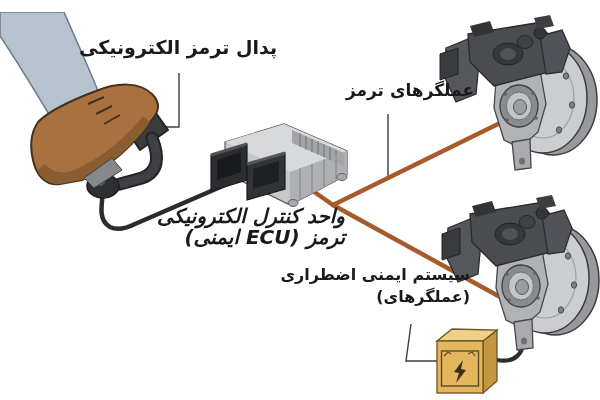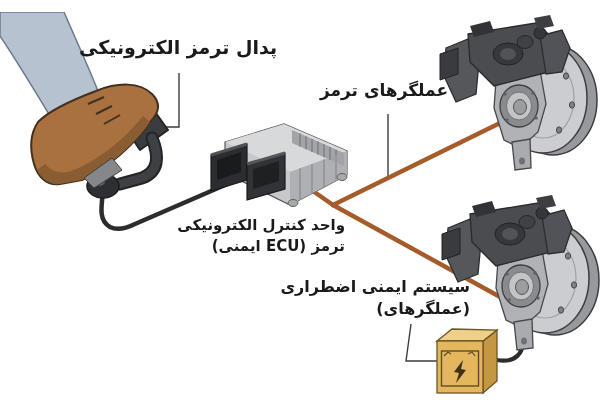--- a/index.html
+++ b/index.html
@@ -9,23 +9,23 @@
   }
   .stage svg{position:absolute;left:0;top:0;}
   .lbl{
     position:absolute;color:#1a1a1a;font-weight:bold;
     font-family:"DejaVu Sans",sans-serif;line-height:1.25;
     white-space:nowrap;
   }
   .lbl-center{text-align:center;}
   .lbl-right{text-align:right;}
   #lbl-pedal{left:78px;top:24px;width:200px;font-size:19px;}
-  #lbl-actuators{left:314px;top:68px;width:140px;font-size:17px;}
-  #lbl-ecu{left:143px;top:203px;width:202px;font-size:15px;line-height:21px;}
-  #lbl-backup{left:286px;top:264px;width:184px;font-size:16px;line-height:22px;}
+  #lbl-actuators{left:340px;top:68px;width:140px;font-size:17px;}
+  #lbl-ecu{left:143px;top:194px;width:202px;font-size:20px;line-height:21px;font-style:italic;}
+  #lbl-backup{left:286px;top:252px;width:184px;font-size:16px;line-height:22px;}
 </style>
 </head>
 <body>
 
 <div class="stage">
 
   <svg width="600" height="400" viewBox="0 0 600 400">
 
     <g stroke="#3c3c3c" stroke-width="1.4" fill="none">
       <path d="M179,61 L179,115 L163,115"></path>

